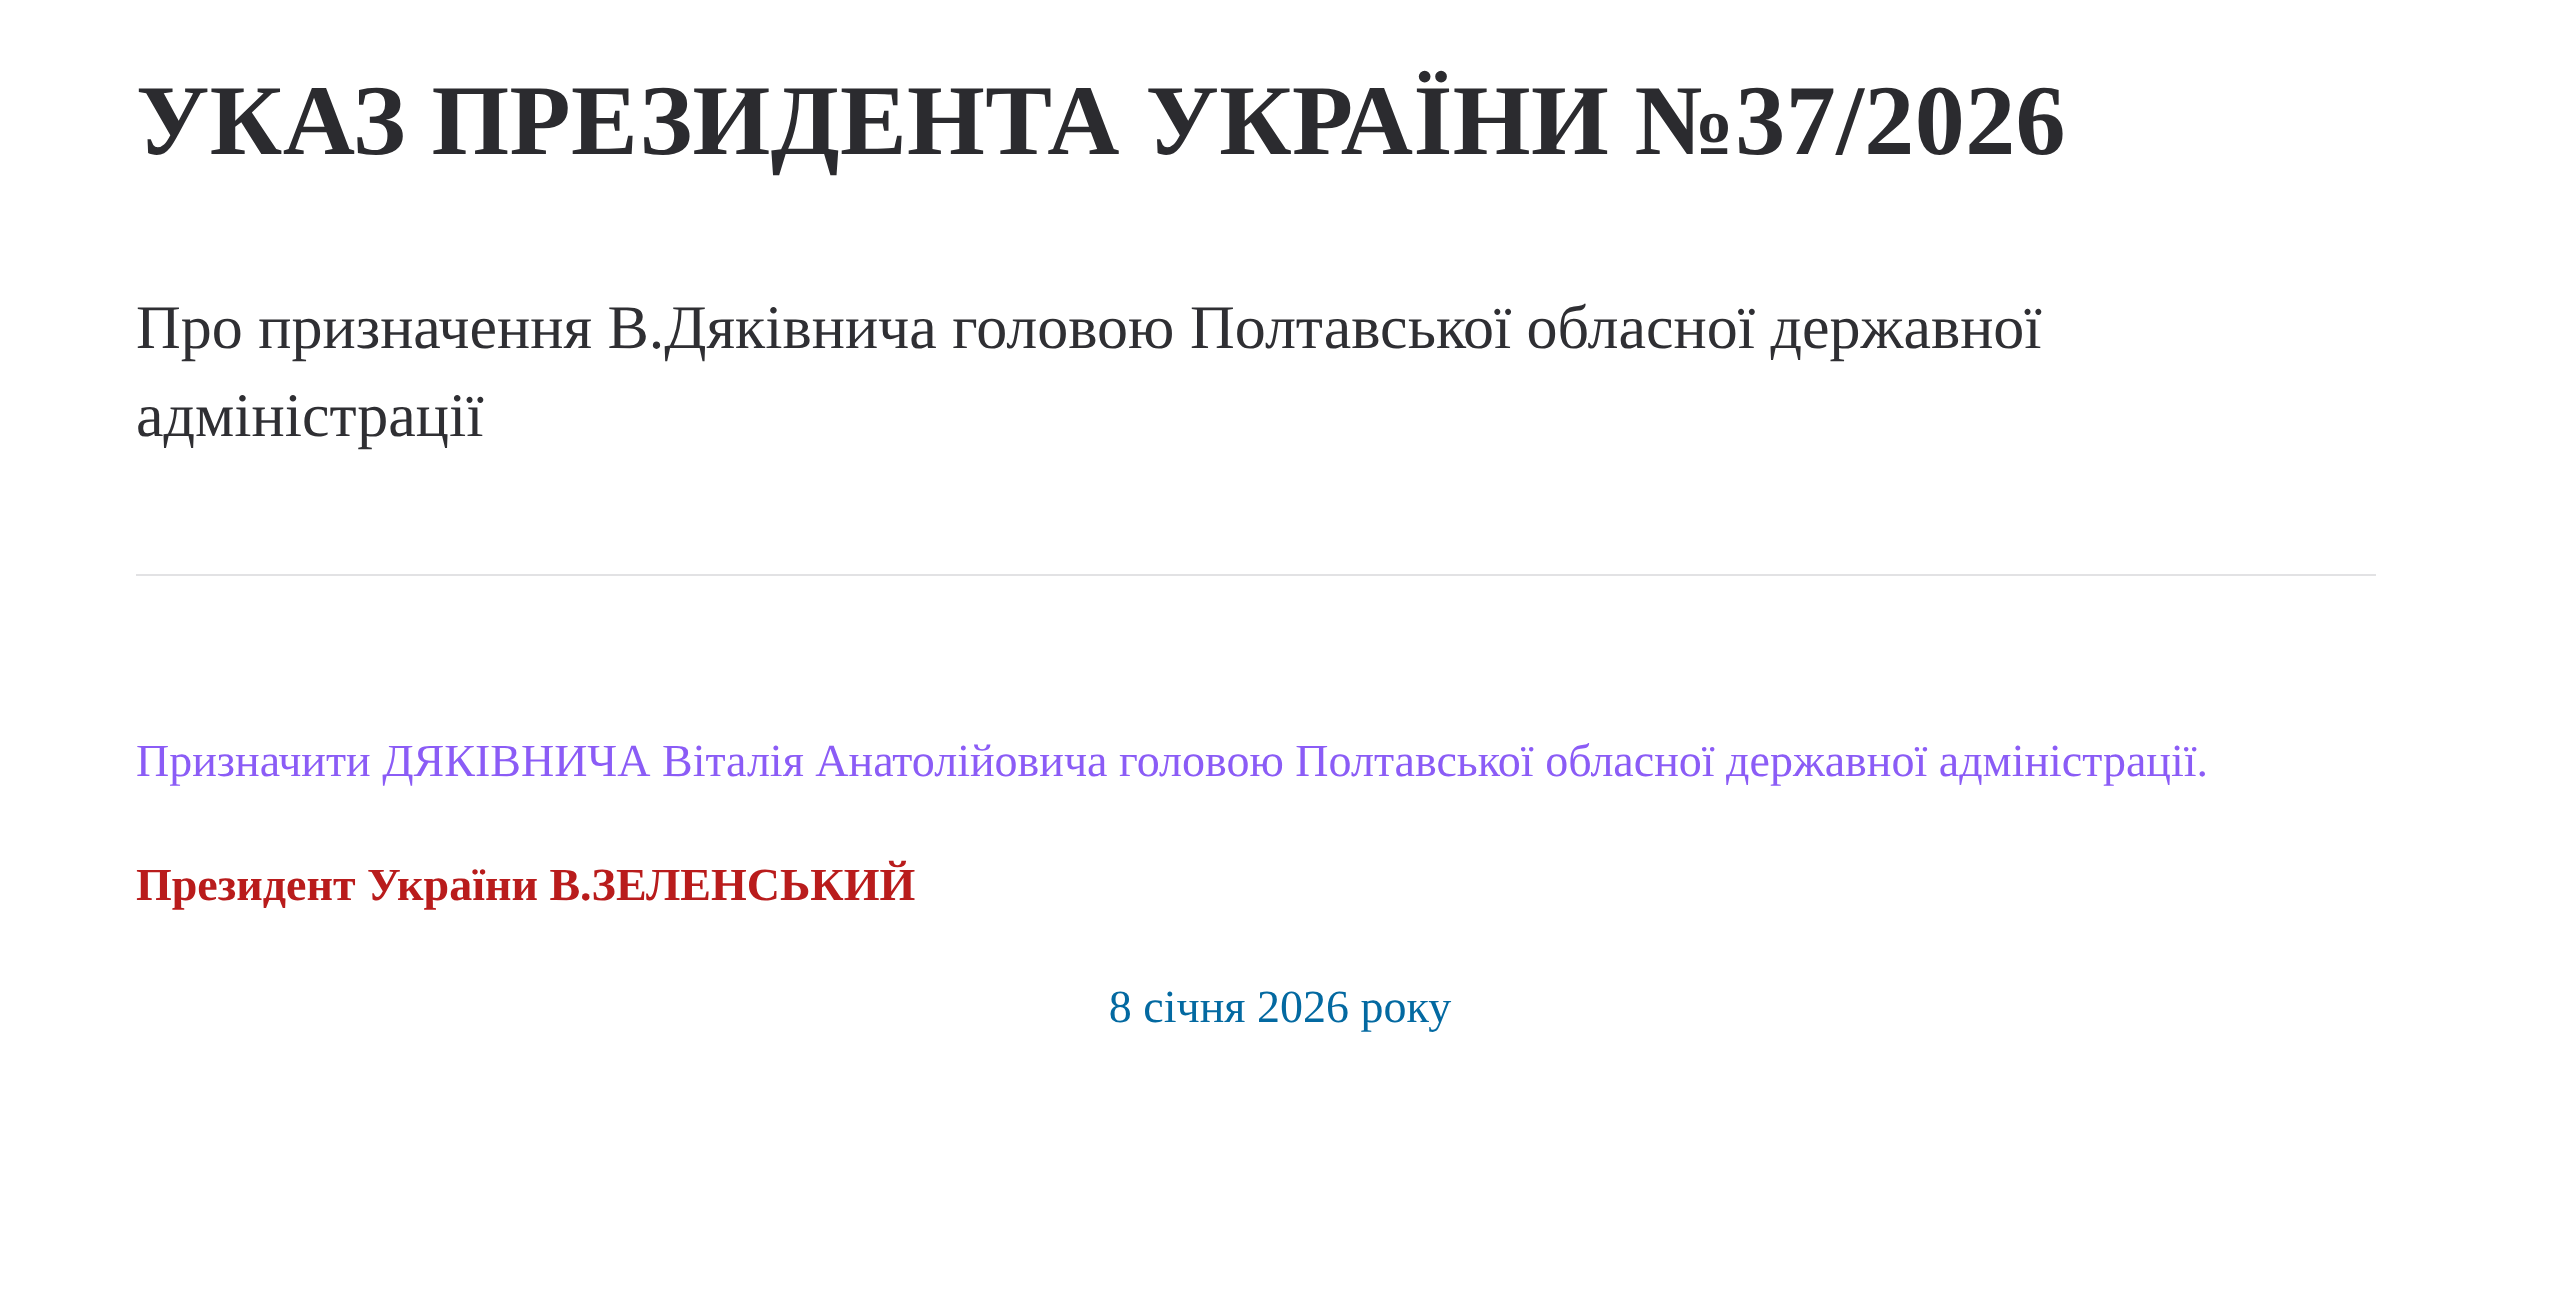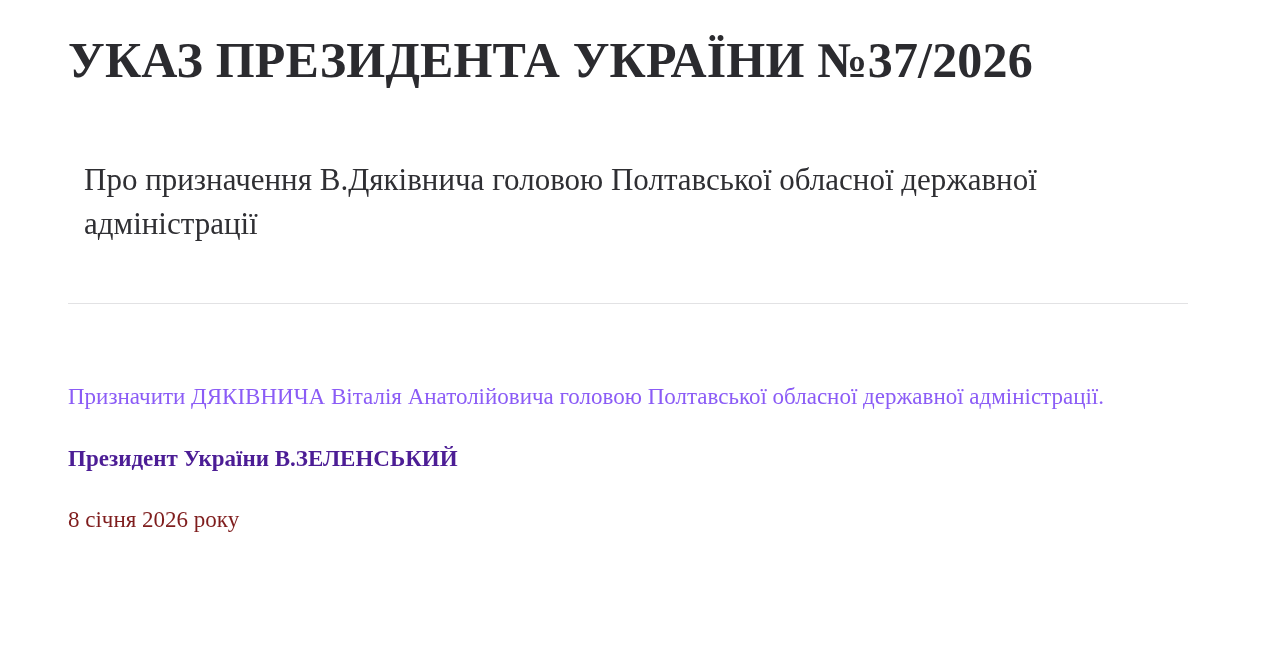--- a/index.html
+++ b/index.html
@@ -25,21 +25,21 @@
   .doc-title {
     margin: 0;
     padding-top: 30px;
     font-size: 50px;
     line-height: 1.2;
     font-weight: 700;
     letter-spacing: 0.2px;
     color: #2b2b2f;
   }
   .doc-subtitle {
-    margin: 16px;
+    margin: 0;
     padding-top: 52px;
     font-size: 31px;
     line-height: 1.42;
     font-weight: 400;
     color: #2f2f33;
     max-width: 1110px;
   }
   .divider {
     margin: 57px 0 0 0;
     border: 0;
@@ -56,28 +56,29 @@
     line-height: 1.48;
     color: #8b5cf6;
     max-width: 1090px;
   }
   .doc-signature {
     margin: 0;
     padding-top: 28px;
     font-size: 23px;
     line-height: 1.45;
     font-weight: 700;
-    color: #4c1d95;
+    color: #b91c1c;
   }
   .doc-date {
     margin: 0;
     padding-top: 28px;
     font-size: 23px;
     line-height: 1.45;
-    color: #7f1d1d;
+    color: #0369a1;
+    text-align: center;
   }
 </style>
 </head>
 <body>
 
 <div class="page">
 
   <h1 class="doc-title">УКАЗ ПРЕЗИДЕНТА УКРАЇНИ №37/2026</h1>
 
   <h2 class="doc-subtitle">Про призначення В.Дяківнича головою Полтавської обласної державної адміністрації</h2>

